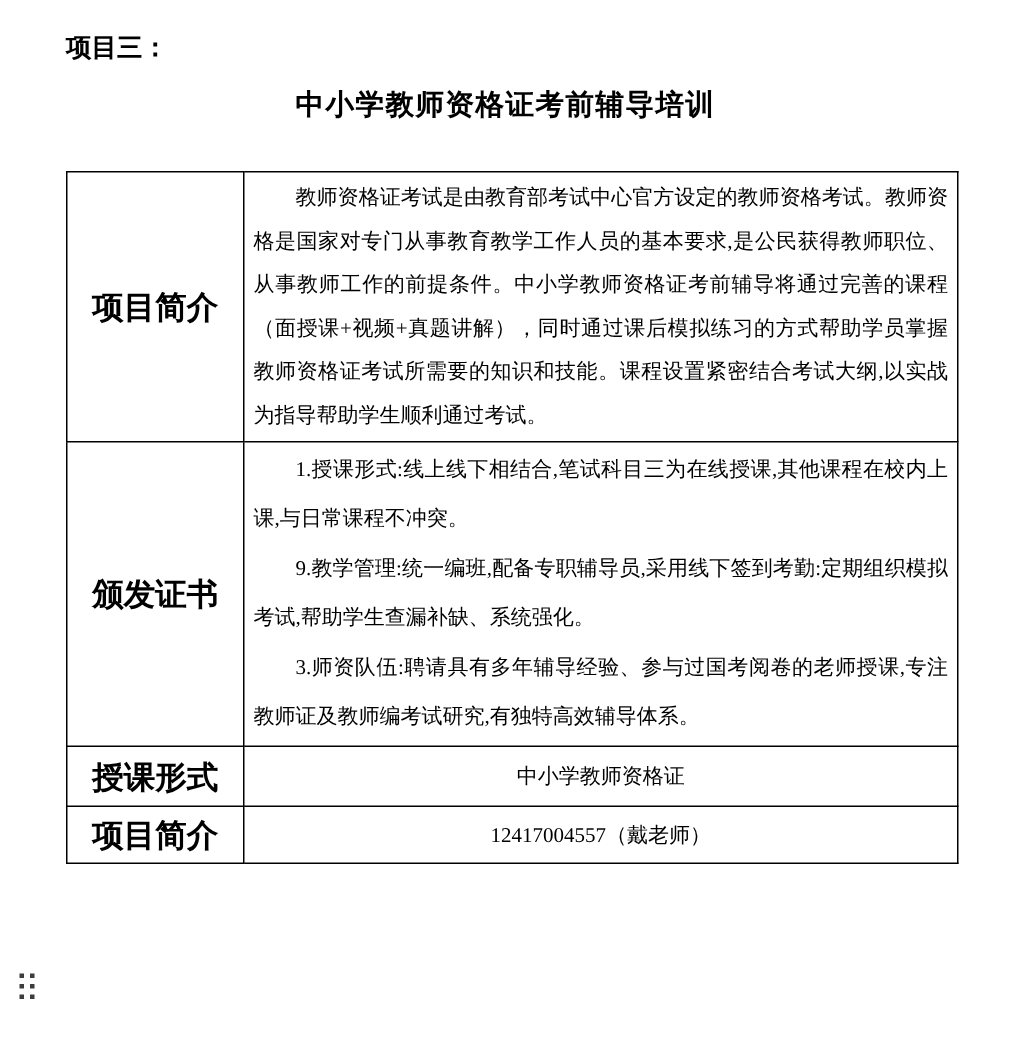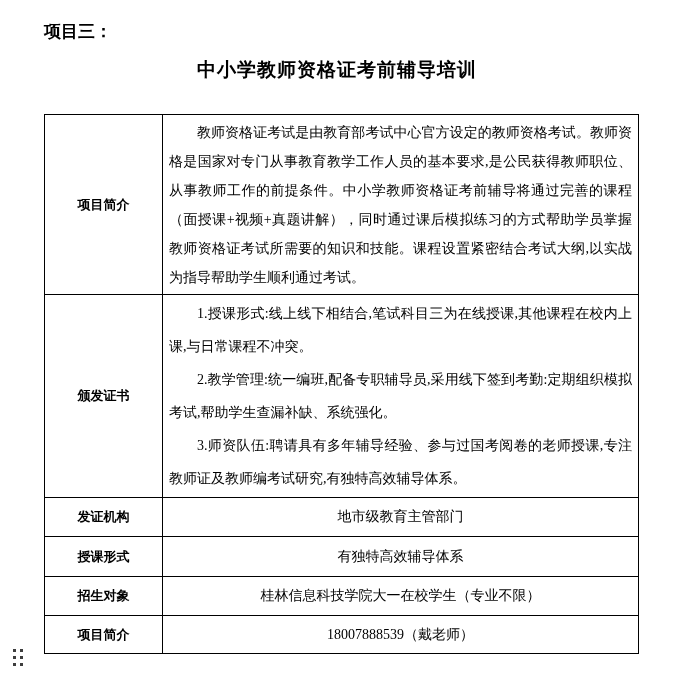--- a/index.html
+++ b/index.html
@@ -25,21 +25,21 @@
     width:594px;
     border-collapse:collapse; table-layout:fixed;
   }
   table.info td {
     border:1px solid #000000;
     vertical-align:middle;
   }
   td.hdr {
     text-align:center;
     font-weight:bold;
-    font-size:13px;
+    font-size:21px;
   }
   td.content {
     padding:2px 6px;
     font-size:14px;
     font-family:Liberation Serif, serif;
   }
   td.content p {
     margin:0;
     text-indent:2em;
     text-align:justify;
@@ -82,39 +82,31 @@
       <tr class="r1">
     <td class="hdr">项目简介</td>
     <td class="content">
       <p>教师资格证考试是由教育部考试中心官方设定的教师资格考试。教师资格是国家对专门从事教育教学工作人员的基本要求,是公民获得教师职位、从事教师工作的前提条件。中小学教师资格证考前辅导将通过完善的课程（面授课+视频+真题讲解），同时通过课后模拟练习的方式帮助学员掌握教师资格证考试所需要的知识和技能。课程设置紧密结合考试大纲,以实战为指导帮助学生顺利通过考试。</p>
     </td>
   </tr>
   <tr class="r2">
     <td class="hdr">颁发证书</td>
     <td class="content">
       <p>1.授课形式:线上线下相结合,笔试科目三为在线授课,其他课程在校内上课,与日常课程不冲突。</p>
-      <p>2.教学管理:统一编班,配备专职辅导员,采用线下签到考勤:定期组织模拟考试,帮助学生查漏补缺、系统强化。</p>
+      <p>9.教学管理:统一编班,配备专职辅导员,采用线下签到考勤:定期组织模拟考试,帮助学生查漏补缺、系统强化。</p>
       <p>3.师资队伍:聘请具有多年辅导经验、参与过国考阅卷的老师授课,专注教师证及教师编考试研究,有独特高效辅导体系。</p>
     </td>
   </tr>
-  <tr class="small">
-    <td class="hdr">发证机构</td>
-    <td class="val">地市级教育主管部门</td>
-  </tr>
   <tr class="small" style="height:40px">
     <td class="hdr">授课形式</td>
-    <td class="val">有独特高效辅导体系</td>
-  </tr>
-  <tr class="small">
-    <td class="hdr">招生对象</td>
-    <td class="val">桂林信息科技学院大一在校学生（专业不限）</td>
+    <td class="val">中小学教师资格证</td>
   </tr>
   <tr class="small" style="height:38px">
     <td class="hdr">项目简介</td>
-    <td class="val">18007888539（戴老师）</td>
+    <td class="val">12417004557（戴老师）</td>
   </tr>
 </tbody>
   </table>
 
 <div class="drag-handle">
   <span></span>
   <span></span>
   <span></span>
   <span></span>
   <span></span>

